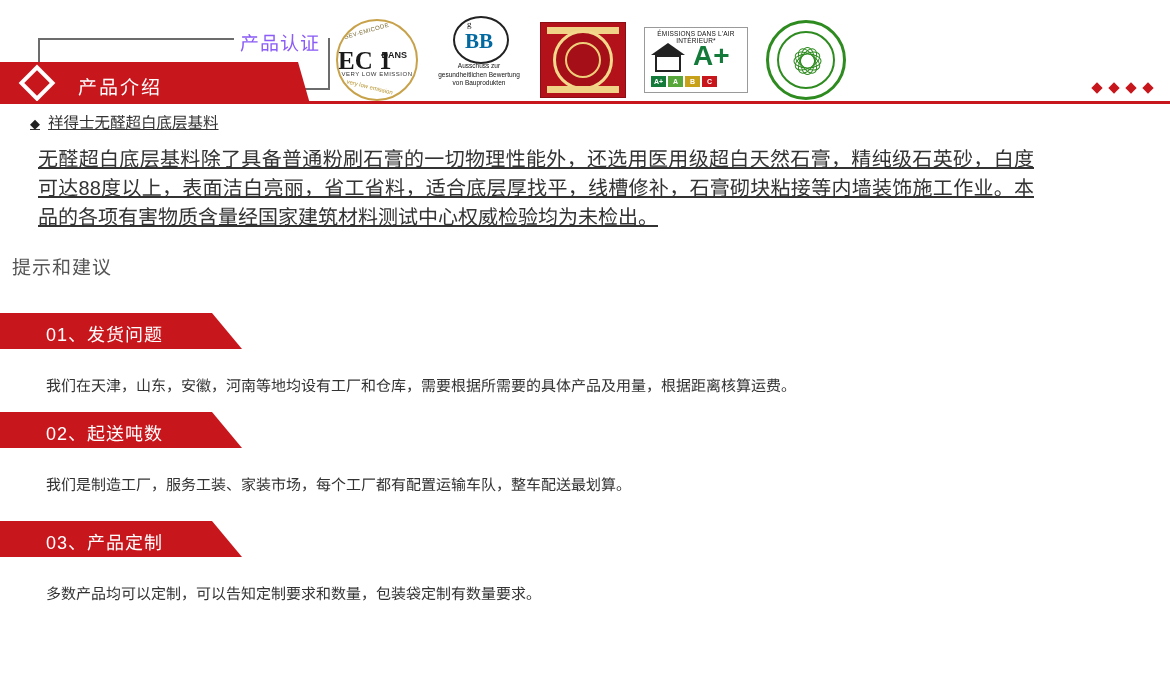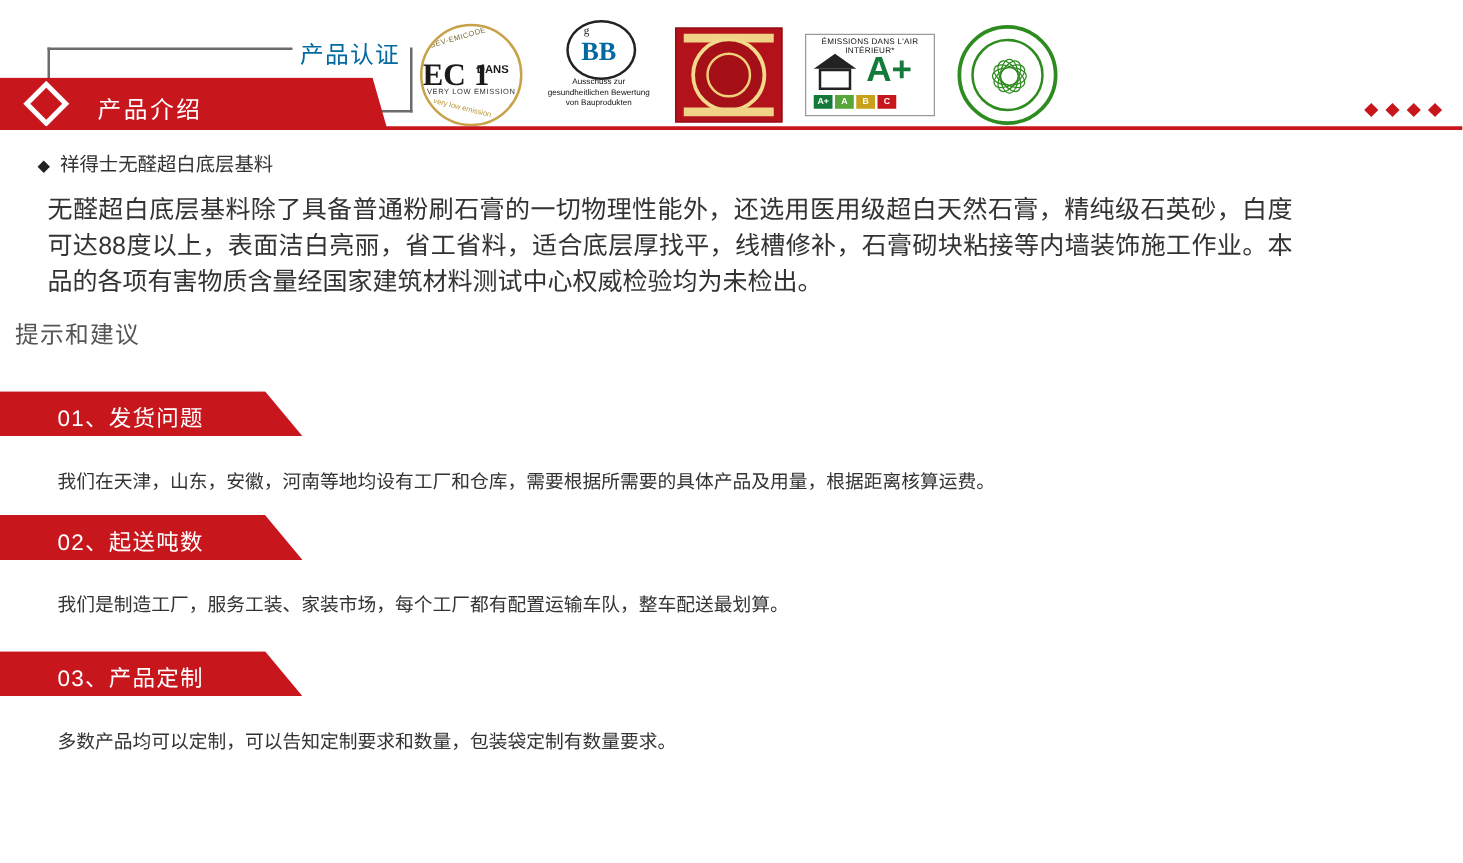--- a/index.html
+++ b/index.html
@@ -22,21 +22,21 @@
     top: 0;
     left: 0;
     width: 1170px;
     height: 108px;
   }
   .cert-title {
     position: absolute;
     left: 240px;
     top: 28px;
     font-size: 19px;
-    color: #0369a1;
+    color: #8b5cf6;
     letter-spacing: 1px;
   }
   .cert-bracket {
     position: absolute;
     left: 38px;
     top: 38px;
     width: 292px;
     height: 52px;
     border: 2px solid #6c6c6c;
     border-top: none;
@@ -362,22 +362,23 @@
     width: 8px;
     height: 8px;
     background: #c8161d;
     transform: rotate(45deg);
   }
 
   
   .intro {
     position: absolute;
     left: 0;
-    top: 122px;
+    top: 112px;
     width: 1068px;
+    text-decoration: underline;
   }
   .intro-title {
     margin: 0 0 10px 30px;
     font-size: 15.5px;
     color: #333;
     line-height: 22px;
   }
   .intro-title .bullet {
     color: #222;
     margin-right: 8px;

